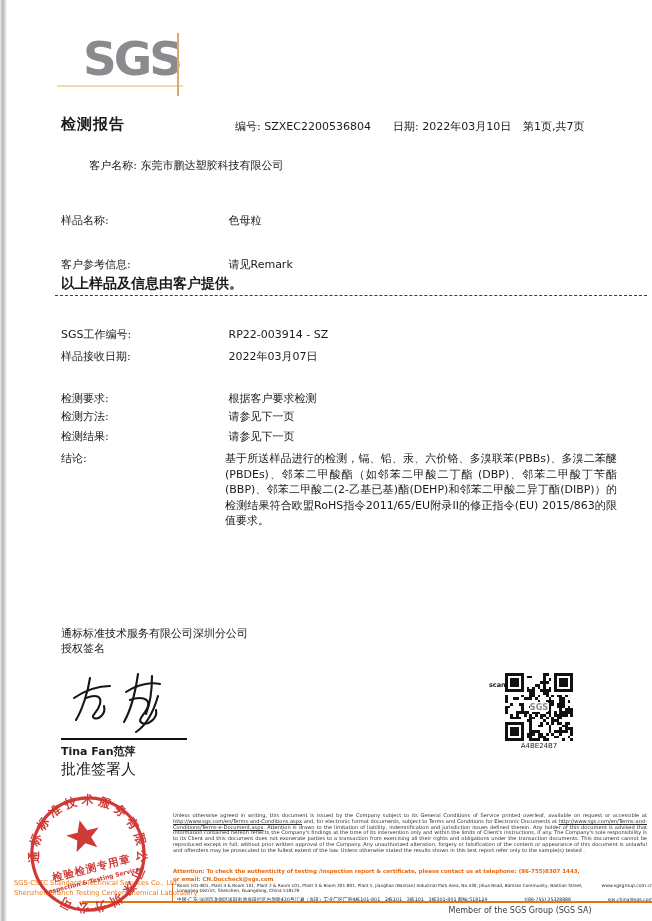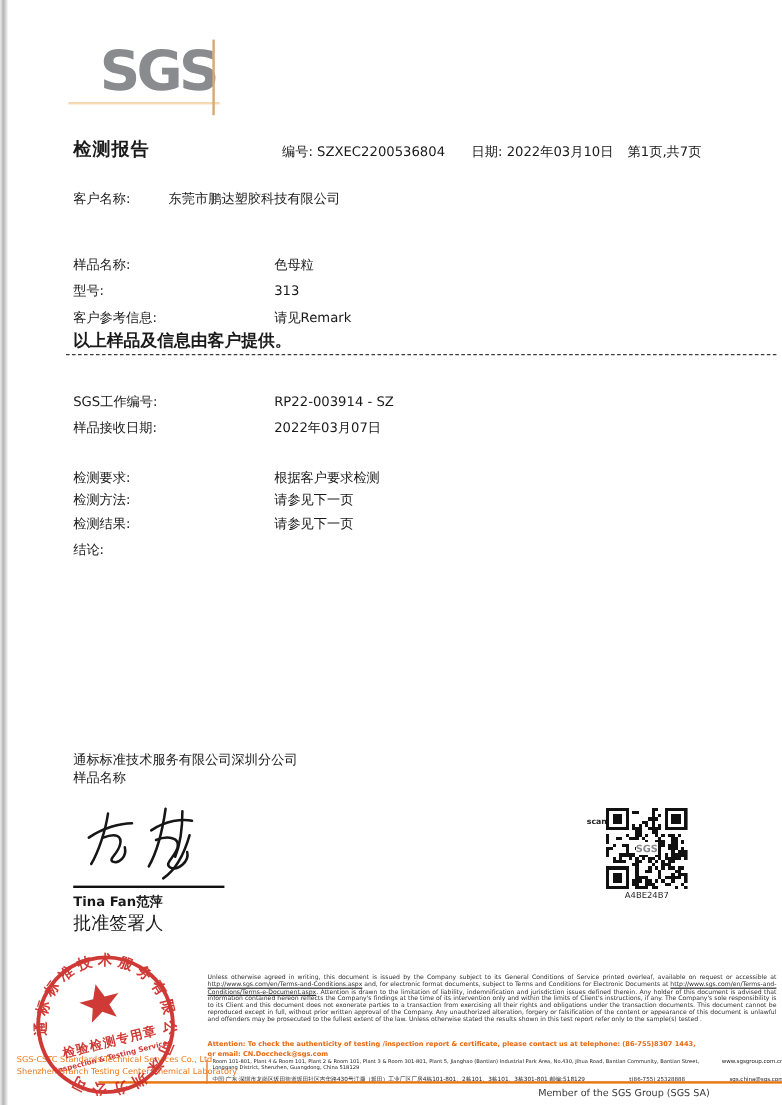--- a/index.html
+++ b/index.html
@@ -14,21 +14,21 @@
     letter-spacing:-3px;color:#8a8b8e;line-height:1;transform:scale(1.02,1.0);}
   .logo-underline{position:absolute;left:57px;top:85px;width:126px;height:2px;background:#f6d9b2;}
   .logo-vline{position:absolute;left:177px;top:33px;width:2px;height:63px;background:#d9aa6d;}
   
   .title{position:absolute;left:61px;top:115px;font-size:15px;font-weight:bold;letter-spacing:1px;}
   .hmeta{position:absolute;top:119px;font-size:11px;text-align:right;}
   .hnum{left:235px;} .hdate{left:393px;} .hpage{left:523px;}
   
   .row{position:absolute;left:61px;font-size:11px;white-space:nowrap;}
   .lbl{display:inline-block;}
-  .w76{width:76px;} .w164{width:164px;}
+  .w76{width:76px;text-align:right;} .w164{width:164px;}
   .note{position:absolute;left:61px;font-size:14px;font-weight:bold;}
   .dashed{position:absolute;left:55px;top:295px;width:592px;border-top:1.5px dashed #3c3c3c;}
   .conc-lbl{position:absolute;left:61px;top:451px;font-size:11px;}
   .conc-txt{position:absolute;left:225px;top:451px;width:392px;font-size:11px;line-height:15.5px;text-align:justify;}
   
   .sig-company{position:absolute;left:61px;top:626px;font-size:11px;}
   .sig-auth{position:absolute;left:61px;top:641px;font-size:11px;}
   .sig-svg{position:absolute;left:66px;top:668px;}
   .sig-line{position:absolute;left:61px;top:738px;width:126px;height:2px;background:#111;}
   .sig-name{position:absolute;left:61px;top:744px;font-size:11px;font-weight:bold;}
@@ -79,24 +79,20 @@
 
   <div class="row" style="top:158px">
     <span class="lbl w76">客户名称:</span>
     <span>东莞市鹏达塑胶科技有限公司</span>
   </div>
 
   <div class="row" style="top:213px">
     <span class="lbl w164">样品名称:</span>
     <span>色母粒</span>
   </div>
-  <div class="row" style="top:235px">
-    <span class="lbl w164">型号:</span>
-    <span>313</span>
-  </div>
   <div class="row" style="top:257px">
     <span class="lbl w164">客户参考信息:</span>
     <span>请见Remark</span>
   </div>
   <div class="note" style="top:275px">以上样品及信息由客户提供。</div>
 
   <div class="dashed"></div>
 
   <div class="row" style="top:327px">
     <span class="lbl w164">SGS工作编号:</span>
@@ -113,23 +109,24 @@
   <div class="row" style="top:429px">
     <span class="lbl w164">检测结果:</span>
     <span>请参见下一页</span>
   </div>
   <div class="row" style="top:409px">
     <span class="lbl w164">检测方法:</span>
     <span>请参见下一页</span>
   </div>
 
   <div class="conc-lbl">结论:</div>
+  <div class="conc-txt">基于所送样品进行的检测，镉、铅、汞、六价铬、多溴联苯(PBBs)、多溴二苯醚(PBDEs)、邻苯二甲酸酯（如邻苯二甲酸二丁酯 (DBP)、邻苯二甲酸丁苄酯(BBP)、邻苯二甲酸二(2-乙基已基)酯(DEHP)和邻苯二甲酸二异丁酯(DIBP)）的检测结果符合欧盟RoHS指令2011/65/EU附录II的修正指令(EU) 2015/863的限值要求。</div>
 
   <div class="sig-company">通标标准技术服务有限公司深圳分公司</div>
-  <div class="sig-auth">样品名称</div>
+  <div class="sig-auth">授权签名</div>
   <svg class="sig-svg" width="120" height="70" viewBox="0 0 120 70">
     <g fill="none" stroke="#161616" stroke-width="2.1" stroke-linecap="round">
       <path d="M8,30 C20,22 34,18 44,18"></path>
       <path d="M24,10 C22,24 16,42 10,52"></path>
       <path d="M20,30 C30,26 36,28 34,36 C32,44 24,48 28,50 C33,52 40,46 38,38"></path>
       <path d="M60,24 C72,16 86,14 94,16"></path>
       <path d="M72,6 C70,20 66,40 58,54"></path>
       <path d="M86,8 C86,22 84,36 80,46"></path>
       <path d="M64,32 C74,28 84,30 82,38 C80,46 70,52 76,55 C82,58 92,50 90,42"></path>
       <path d="M92,28 C88,42 82,56 70,64"></path>

